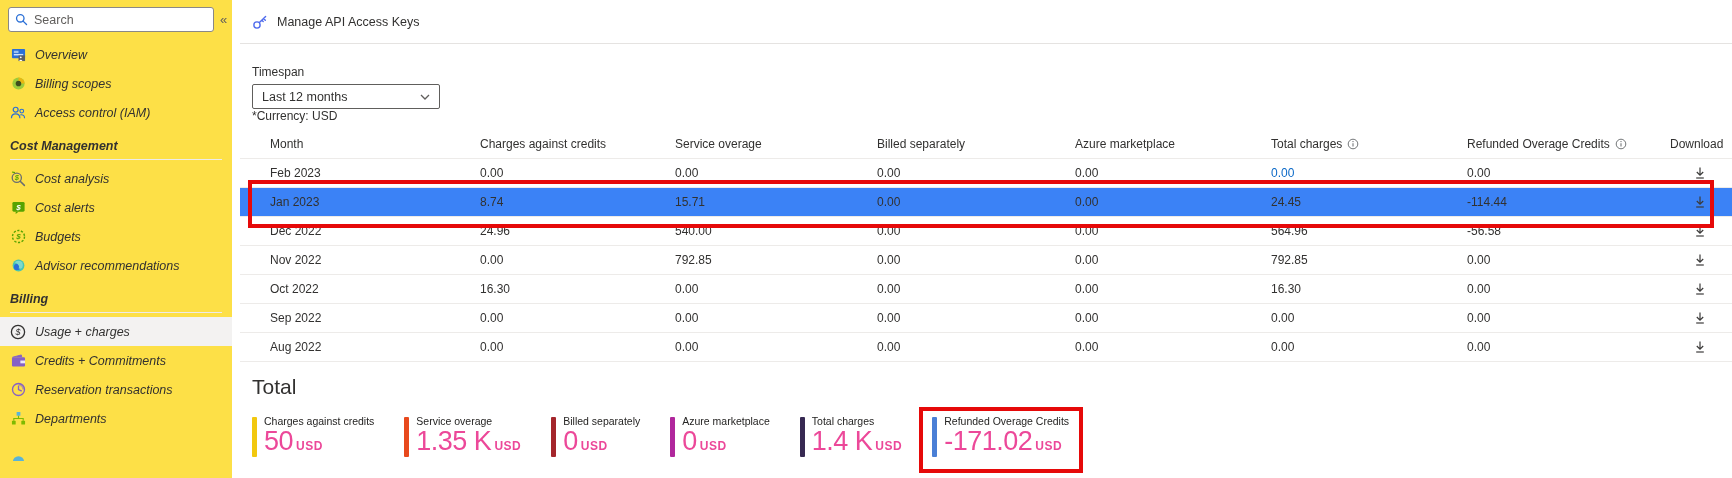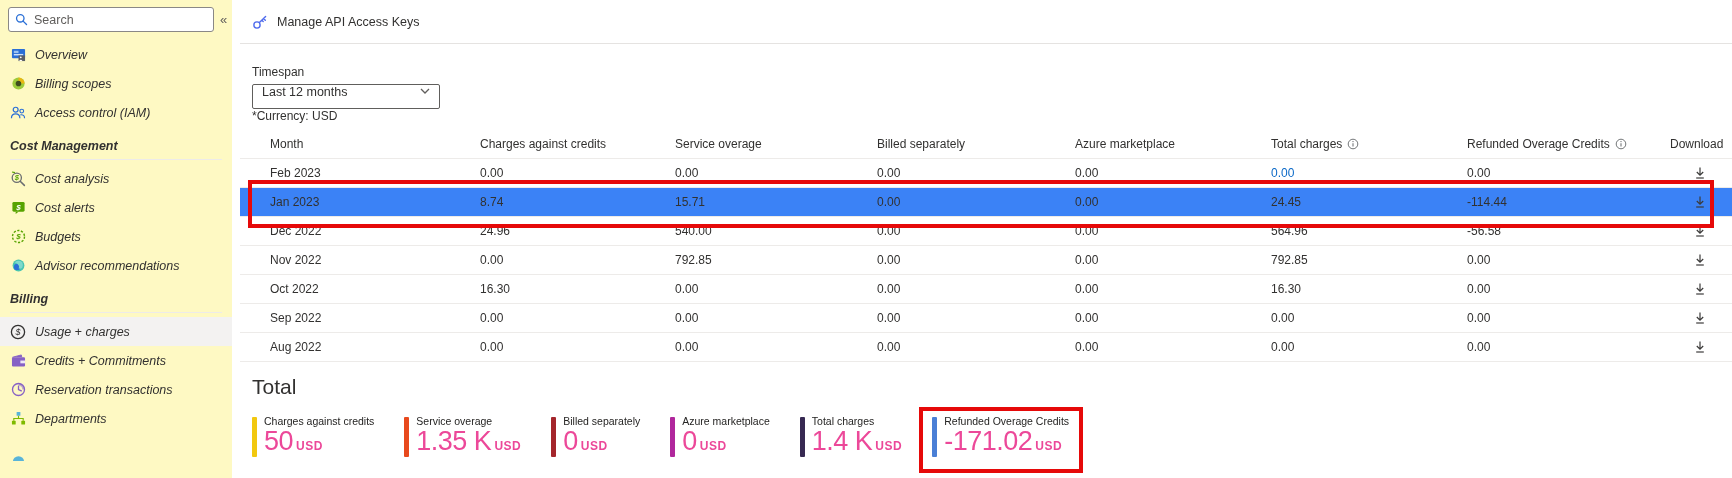--- a/index.html
+++ b/index.html
@@ -1,20 +1,20 @@
 <!DOCTYPE html>
 <html><head>
 <meta charset="utf-8">
 <style>
   * { margin:0; padding:0; box-sizing:border-box; }
   html,body { width:1732px; height:478px; overflow:hidden; background:#fff;
     font-family:"Liberation Sans", sans-serif; color:#323130; }
 
   
-  .sidebar { position:absolute; left:0; top:0; width:232px; height:478px; background:#fef9c3; padding-top:7px; }
+  .sidebar { position:absolute; left:0; top:0; width:232px; height:478px; background:#fde047; padding-top:7px; }
   .search-row { display:flex; align-items:center; padding:0 4px 0 8px; }
   .search-box { flex:0 0 auto; width:206px; height:25px; border:1px solid #8a8886; border-radius:3px;
     display:flex; align-items:center; padding:0 6px; gap:6px; background:#fff; }
   .search-box input { border:none; outline:none; width:100%; font:12.5px "Liberation Sans",sans-serif; color:#323130; }
   .search-box input::placeholder { color:#605e5c; }
   .collapse-btn { margin-left:6px; color:#605e5c; font-size:13px; cursor:pointer; }
   .side-list { margin-top:8px;font-style:italic; }
   .side-item { display:flex; align-items:center; gap:9px; height:29px; padding-left:10px;
     font-size:12.5px; color:#323130; cursor:pointer; }
   .side-item.selected { background:#f3f2f1; }
@@ -24,21 +24,21 @@
 
   
   .main { position:absolute; left:240px; top:0; width:1492px; height:478px; }
   .cmdbar { height:44px; display:flex; align-items:center; gap:9px; padding-left:12px;
     border-bottom:1px solid #e5e3e1; font-size:12.5px; color:#323130; }
   .cmd-item { display:flex; align-items:center; gap:9px; cursor:pointer; }
 
   .filters { margin:21px 0 0 12px; }
   .filter-label { font-size:12px; color:#323130; margin-bottom:5px; }
   .dropdown { width:188px; height:25px; border:1px solid #605e5c; border-radius:2px; background:#fff;
-    display:flex; justify-content:space-between; padding:0 8px 0 9px;
+    display:flex; align-items:center; justify-content:space-between; padding:0 8px 0 9px;
     font-size:12.5px; cursor:pointer; }
   .currency-note { font-size:12px; color:#323130; }
 
   
   .table { margin-top:6px; position:relative; }
   .t-row, .t-head { display:grid; padding-left:30px;
     grid-template-columns:210px 195px 202px 198px 196px 196px 203px 60px;
     align-items:center; }
   .t-head { height:30px; font-size:12px; font-weight:normal; border-bottom:1px solid #edebe9; }
   .t-head .hcell { display:flex; align-items:center; gap:5px; }

